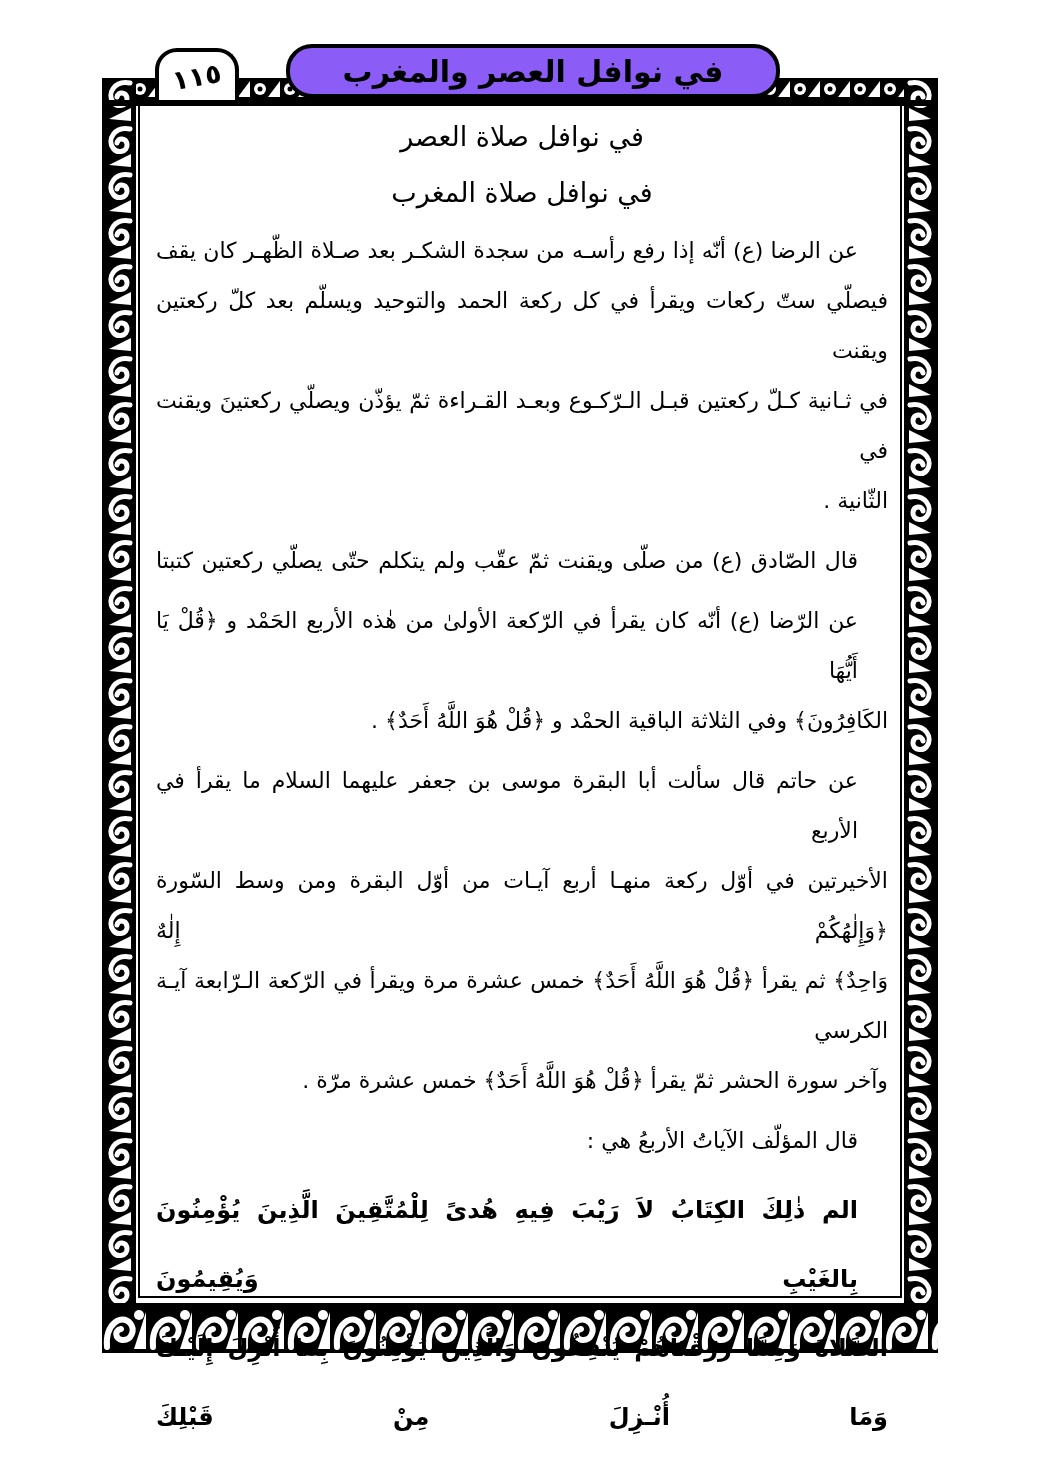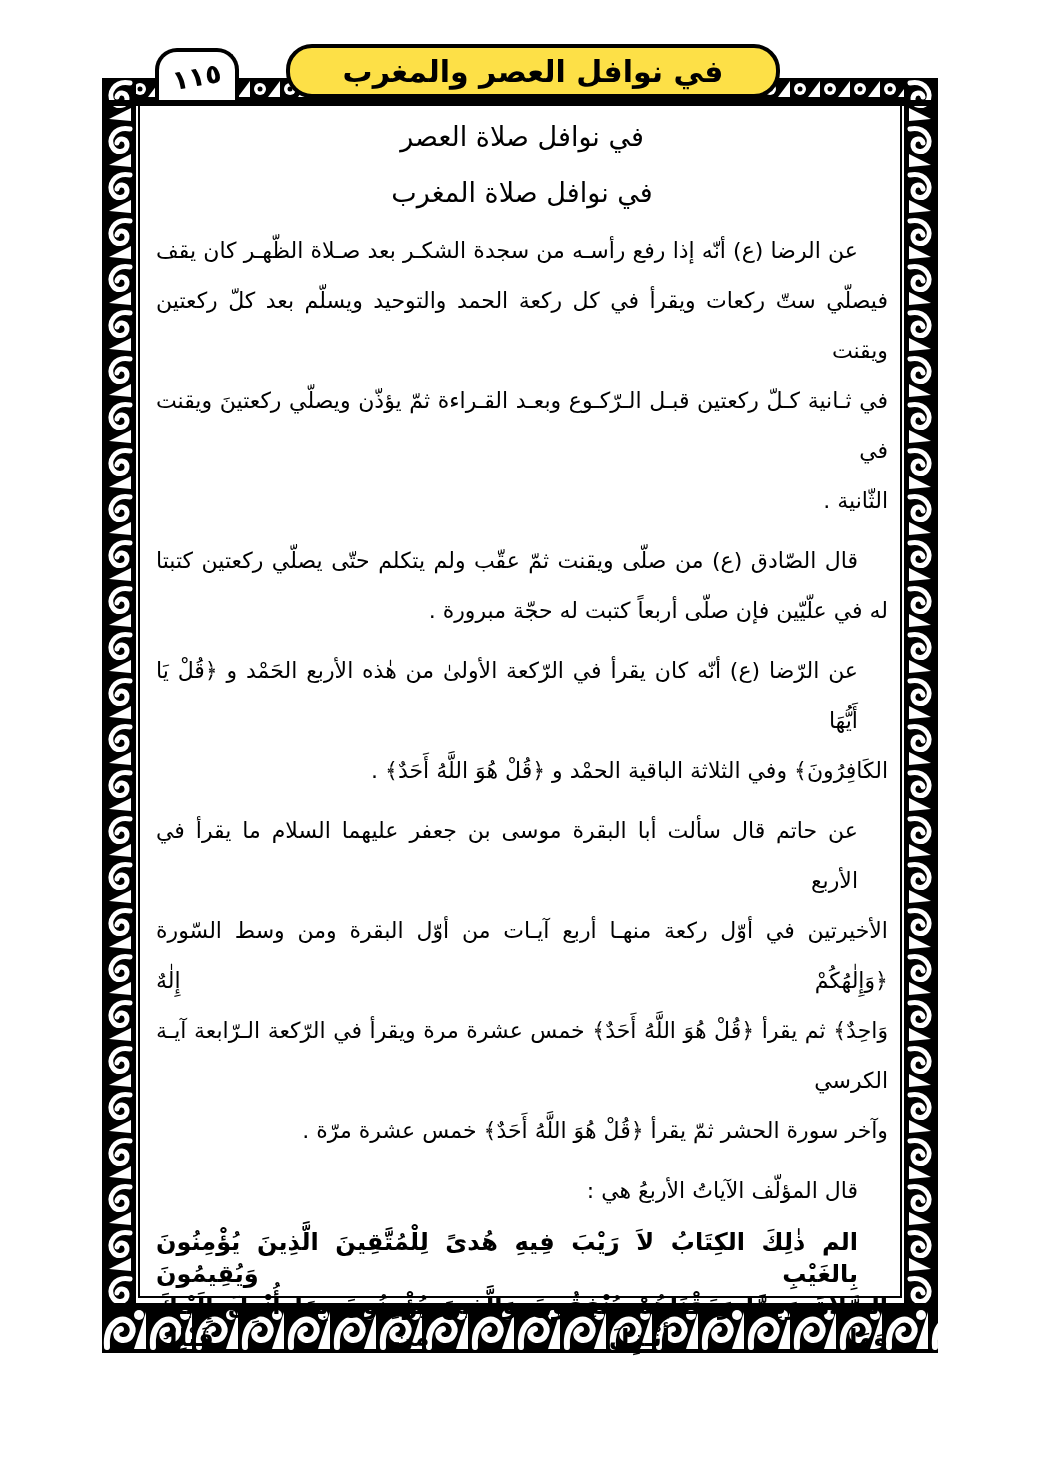--- a/index.html
+++ b/index.html
@@ -22,42 +22,42 @@
   .page-tab{
     position:absolute;left:155px;top:48px;width:84px;height:52px;z-index:5;
     background:#fff;border:4px solid #000;border-bottom:none;
     border-radius:22px 22px 0 0;display:flex;align-items:center;justify-content:center;
     box-sizing:border-box;
   }
   .page-tab span{font-size:27px;font-weight:bold;transform:rotate(-10deg);letter-spacing:2px;}
   
   .banner{
     position:absolute;left:286px;top:44px;width:494px;height:54px;z-index:5;
-    background:#fde047;border:4px solid #000;border-radius:26px;
+    background:#8b5cf6;border:4px solid #000;border-radius:26px;
     display:flex;align-items:center;justify-content:center;box-sizing:border-box;
   }
   .banner span{font-size:30px;font-weight:bold;}
   
   .text-area{
     position:absolute;left:156px;top:112px;width:732px;z-index:6;
     direction:rtl;unicode-bidi:embed;
   }
   .section{margin:0 0 10px 0;}
   .line{
     font-size:22px;line-height:50px;
     text-align:justify;text-align-last:justify;
     white-space:normal;
   }
   .line.first{padding-right:30px;}
   .line.last{text-align-last:right;}
   .heading .line{
     font-size:27px;font-weight:normal;line-height:46px;margin:2px 0 6px 0;
     text-align:center;text-align-last:center;
   }
-  .quran .line{font-size:24px;font-weight:bold;line-height:32px;}
+  .quran .line{font-size:24px;font-weight:bold;line-height:69px;}
 </style>
 </head>
 <body>
 
 <div class="page">
 
   <svg class="band band-top" width="836" height="22">
     <defs>
       <pattern id="pt" patternUnits="userSpaceOnUse" width="30" height="22">
         <rect width="30" height="22" fill="#000"></rect>
@@ -122,21 +122,20 @@
         <div class="line last">في نوافل صلاة المغرب</div>
       </div>
       <div class="section body">
         <div class="line first">عن الرضا (ع) أنّه إذا رفع رأسـه من سجدة الشكـر بعد صـلاة الظّهـر كان يقف</div>
         <div class="line">فيصلّي ستّ ركعات ويقرأ في كل ركعة الحمد والتوحيد ويسلّم بعد كلّ ركعتين ويقنت</div>
         <div class="line">في ثـانية كـلّ ركعتين قبـل الـرّكـوع وبعـد القـراءة ثمّ يؤذّن ويصلّي ركعتينَ ويقنت في</div>
         <div class="line last">الثّانية .</div>
       </div>
       <div class="section body">
         <div class="line first">قال الصّادق (ع) من صلّى ويقنت ثمّ عقّب ولم يتكلم حتّى يصلّي ركعتين كتبتا</div>
-        <div class="line last">له في علّيّين فإن صلّى أربعاً كتبت له حجّة مبرورة .</div>
       </div>
       <div class="section body">
         <div class="line first">عن الرّضا (ع) أنّه كان يقرأ في الرّكعة الأولىٰ من هٰذه الأربع الحَمْد و ﴿قُلْ يَا أَيُّهَا</div>
         <div class="line last">الكَافِرُونَ﴾ وفي الثلاثة الباقية الحمْد و ﴿قُلْ هُوَ اللَّهُ أَحَدٌ﴾ .</div>
       </div>
       <div class="section body">
         <div class="line first">عن حاتم قال سألت أبا البقرة موسى بن جعفر عليهما السلام ما يقرأ في الأربع</div>
         <div class="line">الأخيرتين في أوّل ركعة منهـا أربع آيـات من أوّل البقرة ومن وسط السّورة ﴿وَإِلٰهُكُمْ إِلٰهٌ</div>
         <div class="line">وَاحِدٌ﴾ ثم يقرأ ﴿قُلْ هُوَ اللَّهُ أَحَدٌ﴾ خمس عشرة مرة ويقرأ في الرّكعة الـرّابعة آيـة الكرسي</div>
         <div class="line last">وآخر سورة الحشر ثمّ يقرأ ﴿قُلْ هُوَ اللَّهُ أَحَدٌ﴾ خمس عشرة مرّة .</div>

